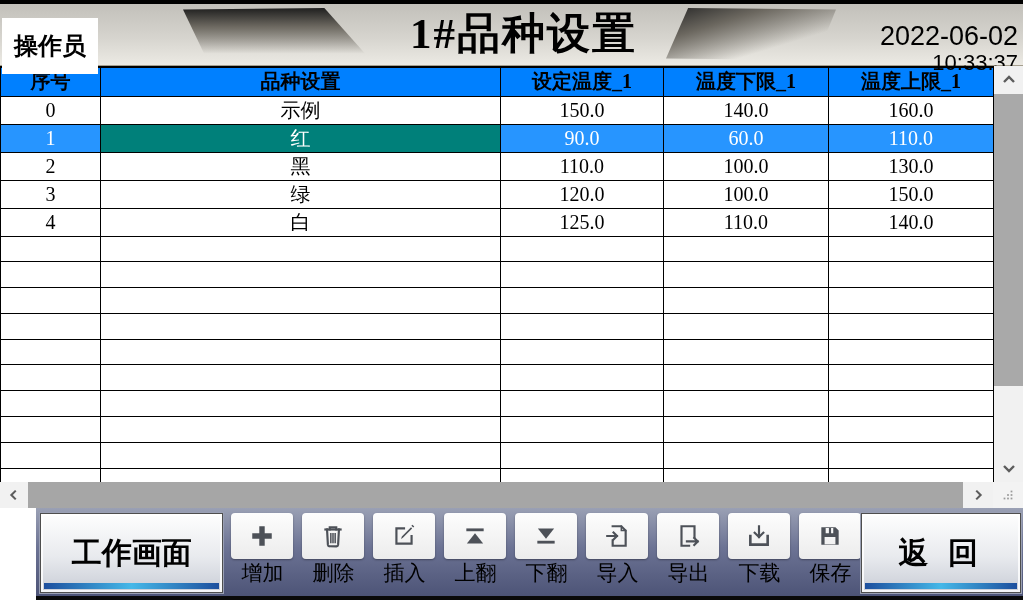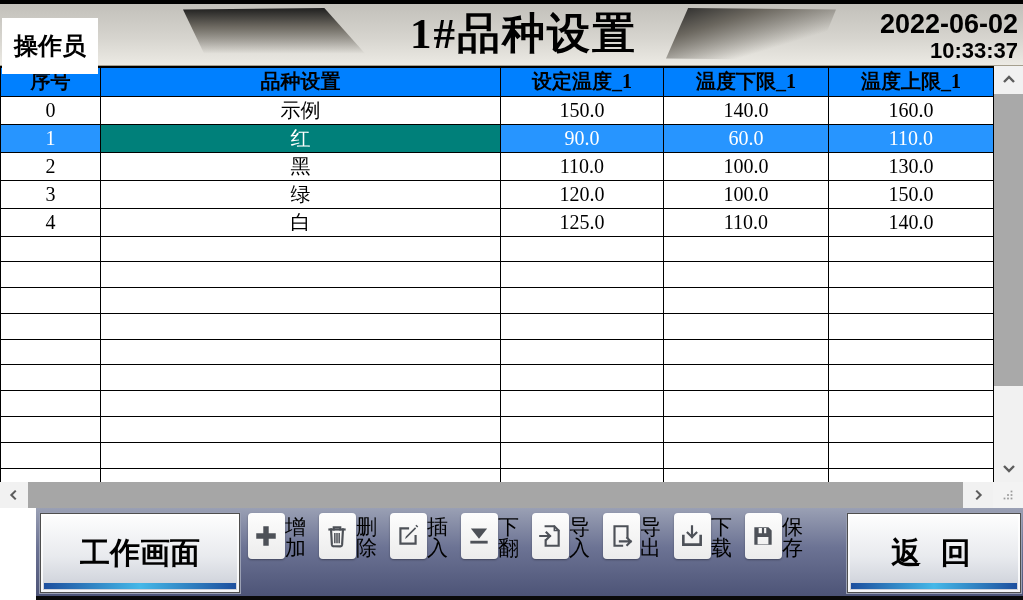--- a/index.html
+++ b/index.html
@@ -12,22 +12,22 @@
   .hdr { position:relative; height:62px; background:linear-gradient(to bottom,#c2c0ba 0%,#d6d4ce 55%,#eceae4 100%); border-bottom:1px solid #a59f8e; }
   .operator-box { position:absolute; left:2px; top:14px; width:96px; height:56px; background:#fff;
     display:flex; align-items:center; justify-content:center; font-size:24px; font-weight:bold; color:#000; }
   .deco { position:absolute; top:4px; height:52px; }
   .deco-left { left:183px; width:186px; clip-path:polygon(0 3%,76% 0,100% 96%,13% 100%);
     background:linear-gradient(to bottom,#1f1f1f 0%,#6b675f 35%,rgba(200,198,192,0) 88%); }
   .deco-right { left:666px; width:170px; clip-path:polygon(13% 0,100% 3%,88% 100%,0 97%);
     background:linear-gradient(to bottom right,#262626 0%,#6b675f 30%,rgba(200,198,192,0) 70%); }
   .hdr-title { position:absolute; left:0; right:0; top:1px; text-align:center;
     font-size:43px; font-weight:bold; letter-spacing:2px; color:#000;padding-left:24px; }
-  .hdr-dt { position:absolute; right:5px; top:6px; text-align:right; color:#000;
-    font-family:"Liberation Sans","DejaVu Sans",sans-serif; font-weight:bold; line-height:1.08; }
+  .hdr-dt { position:absolute; right:5px; top:18px; text-align:right; color:#000;
+    font-family:"Liberation Sans","DejaVu Sans",sans-serif; font-weight:normal; line-height:1.08; }
   .hdr-date { font-size:27px; }
   .hdr-time { font-size:22px; }
 
   
   .mid { display:flex; height:416px; }
   .table-wrap { width:993px; height:416px; overflow:hidden; background:#fff; }
   table { width:993px; border-collapse:collapse; table-layout:fixed; }
   th,td { border:1px solid #000; text-align:center; vertical-align:middle; overflow:hidden;
     font-size:20px; color:#000; padding:0; }
   thead tr { height:29px; }
@@ -52,21 +52,21 @@
     border-bottom:4px solid #0a0a0a; display:flex; align-items:flex-start; padding:5px 2px 0 4px;margin-left:36px; }
   .panel-btn { position:relative; height:80px; border:1px solid #4e4e4e; outline:1px solid #9aa0b4;
     background:linear-gradient(to bottom,#fefefe 0%,#e8eaee 55%,#c9cdd6 100%);
     box-shadow:inset 0 0 0 2px rgba(255,255,255,.8); display:flex; align-items:center; justify-content:center;
     font-size:30px; font-weight:bold; color:#000; cursor:pointer; }
   .panel-btn::after { content:""; position:absolute; left:3px; right:3px; bottom:3px; height:6px;
     background:linear-gradient(90deg,#1d4f9e 0%,#45b8e8 50%,#1d4f9e 100%); }
   .work-btn { width:200px; }
   .return-btn { margin-left:auto; width:174px; letter-spacing:6px; }
   .tools { display:flex; gap:9px; margin-left:8px; }
-  .tool-btn { width:62px; display:flex; flex-direction:row; align-items:center; cursor:pointer; }
+  .tool-btn { width:62px; display:flex; flex-direction:column; align-items:center; cursor:pointer; }
   .tool-icon { width:62px; height:46px; border-radius:4px;
     background:linear-gradient(to bottom,#fdfdfd,#ececec); box-shadow:0 1px 2px rgba(0,0,0,.35);
     display:flex; align-items:center; justify-content:center; }
   .tool-label { margin-top:4px; font-size:21px; color:#000; line-height:1; }
   .glyph { stroke:#4d5158; fill:none; stroke-width:2; stroke-linecap:square; }
   .glyph-fill { fill:#4d5158; stroke:none; }
   .chev { stroke:#5c5c5c; fill:none; stroke-width:2.4; }
 </style>
 </head>
 <body>
@@ -288,20 +288,29 @@
           <svg width="26" height="26" viewBox="0 0 24 24">
               <path class="glyph" stroke-width="2.4" d="M12 5H5v14h14v-7"></path>
               <path class="glyph-fill" d="M11 13.5 19.5 5l-1-1L10 12.5l-.7 2.2z M20.5 4.2l1-1-1.7-1.7-1 1z"></path>
             </svg>
         </div>
         <div class="tool-label">插入</div>
       </div>
       <div class="tool-btn">
         <div class="tool-icon">
           <svg width="26" height="26" viewBox="0 0 24 24">
+              <rect class="glyph-fill" x="4" y="5" width="16" height="2.6"></rect>
+              <path class="glyph-fill" d="M12 9.5 19.5 19h-15z"></path>
+            </svg>
+        </div>
+        <div class="tool-label">上翻</div>
+      </div>
+      <div class="tool-btn">
+        <div class="tool-icon">
+          <svg width="26" height="26" viewBox="0 0 24 24">
               <path class="glyph-fill" d="M12 14.5 4.5 5h15z"></path>
               <rect class="glyph-fill" x="4" y="16.4" width="16" height="2.6"></rect>
             </svg>
         </div>
         <div class="tool-label">下翻</div>
       </div>
       <div class="tool-btn">
         <div class="tool-icon">
           <svg width="26" height="26" viewBox="0 0 24 24">
               <g class="glyph">

